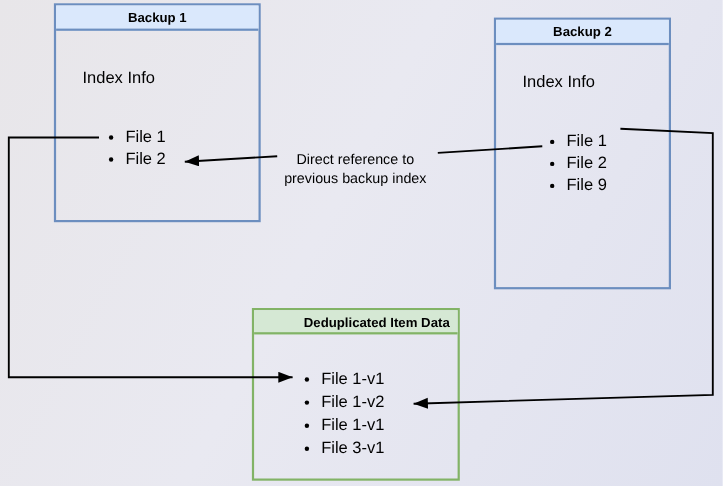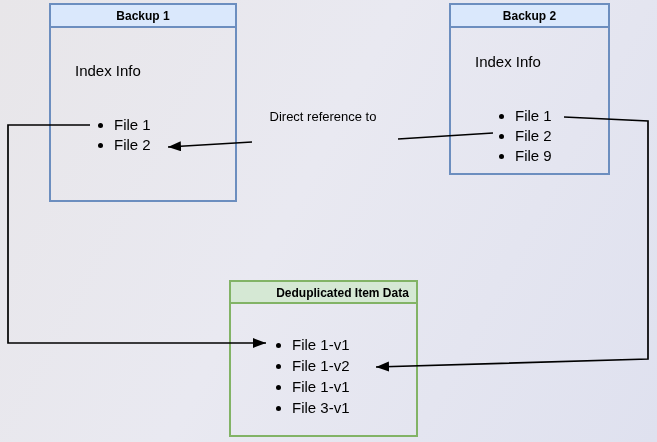--- a/index.html
+++ b/index.html
@@ -87,42 +87,43 @@
 
   <div class="box blue" id="backup1-box" style="left:49px; top:3px; width:188px; height:199px;">
     <div class="box-header">Backup 1</div>
     <div class="index-label" style="left:24px; top:57px;">Index Info</div>
     <ul class="file-list" style="left:0; top:110px; padding-left:63px;">
       <li>File 1</li>
       <li>File 2</li>
     </ul>
   </div>
 
-  <div class="box blue" id="backup2-box" style="left:449px; top:3px; width:161px; height:172px;">
+  <div class="box blue" id="backup2-box" style="left:449px; top:16px; width:161px; height:247px;">
     <div class="box-header">Backup 2</div>
     <div class="index-label" style="left:24px; top:48px;">Index Info</div>
     <ul class="file-list" style="left:0; top:101px; padding-left:64px;">
       <li>File 1</li>
       <li>File 2</li>
       <li>File 9</li>
     </ul>
   </div>
 
   <div class="box green" id="dedup-box" style="left:229px; top:280px; width:189px; height:157px;">
     <div class="box-header">Deduplicated Item Data</div>
     <ul class="file-list" style="left:0; top:52px; padding-left:61px;">
       <li>File 1-v1</li>
       <li>File 1-v2</li>
       <li>File 1-v1</li>
       <li>File 3-v1</li>
     </ul>
   </div>
 
-  <div class="arrow-label" style="left:230px; top:108px; width:186px;">
+  <div class="arrow-label" style="left:230px; top:136px; width:186px;">
     <div>Direct reference to</div>
+    <div>previous backup index</div>
   </div>
 
   <svg class="overlay" width="657" height="442" viewBox="0 0 657 442">
     <defs>
       <marker id="arrowhead" markerUnits="userSpaceOnUse" markerWidth="15" markerHeight="12" refX="13" refY="5" orient="auto">
         <path d="M0,0 L13,5 L0,10 Z" fill="#000000"></path>
       </marker>
     </defs>
     <path class="connector" d="M 90 125 L 8 125 L 8 343 L 266 343" marker-end="url(#arrowhead)"></path>
     <path class="connector" d="M 493 133 L 398 139"></path>

